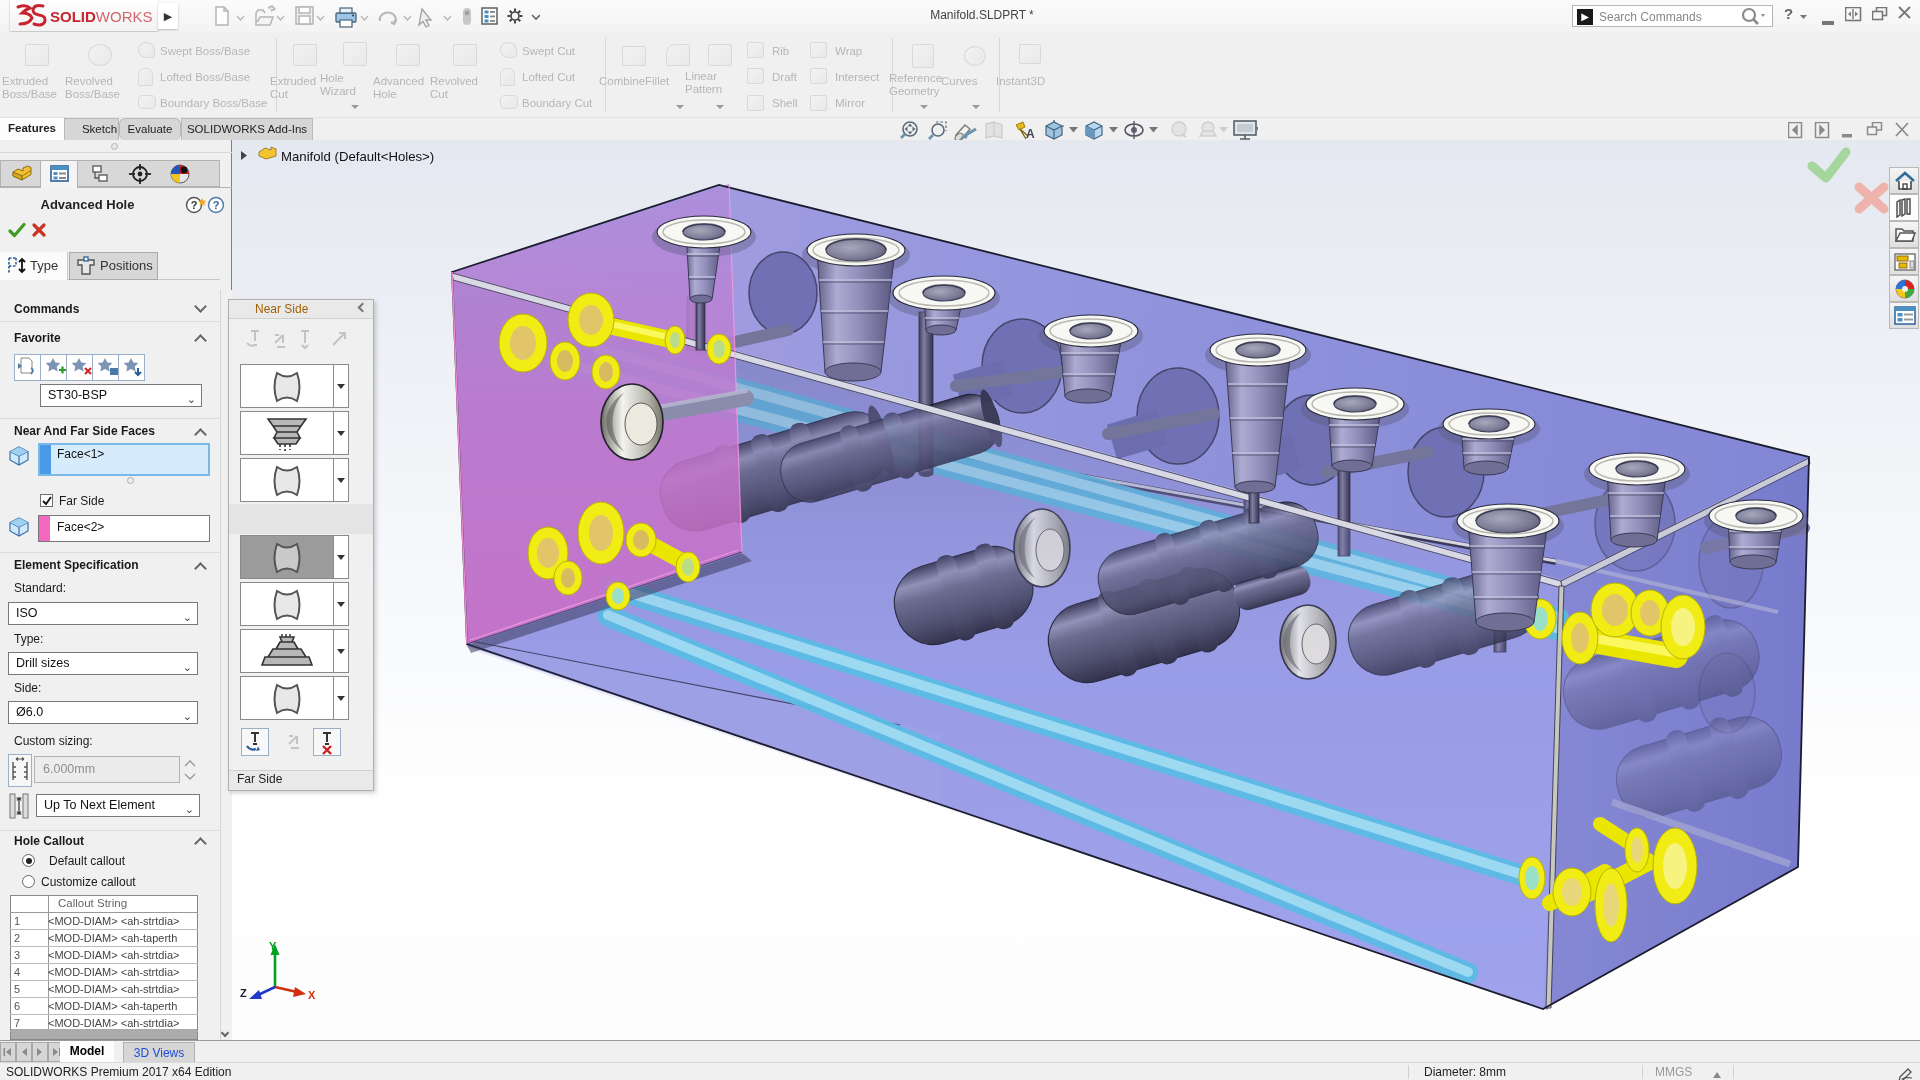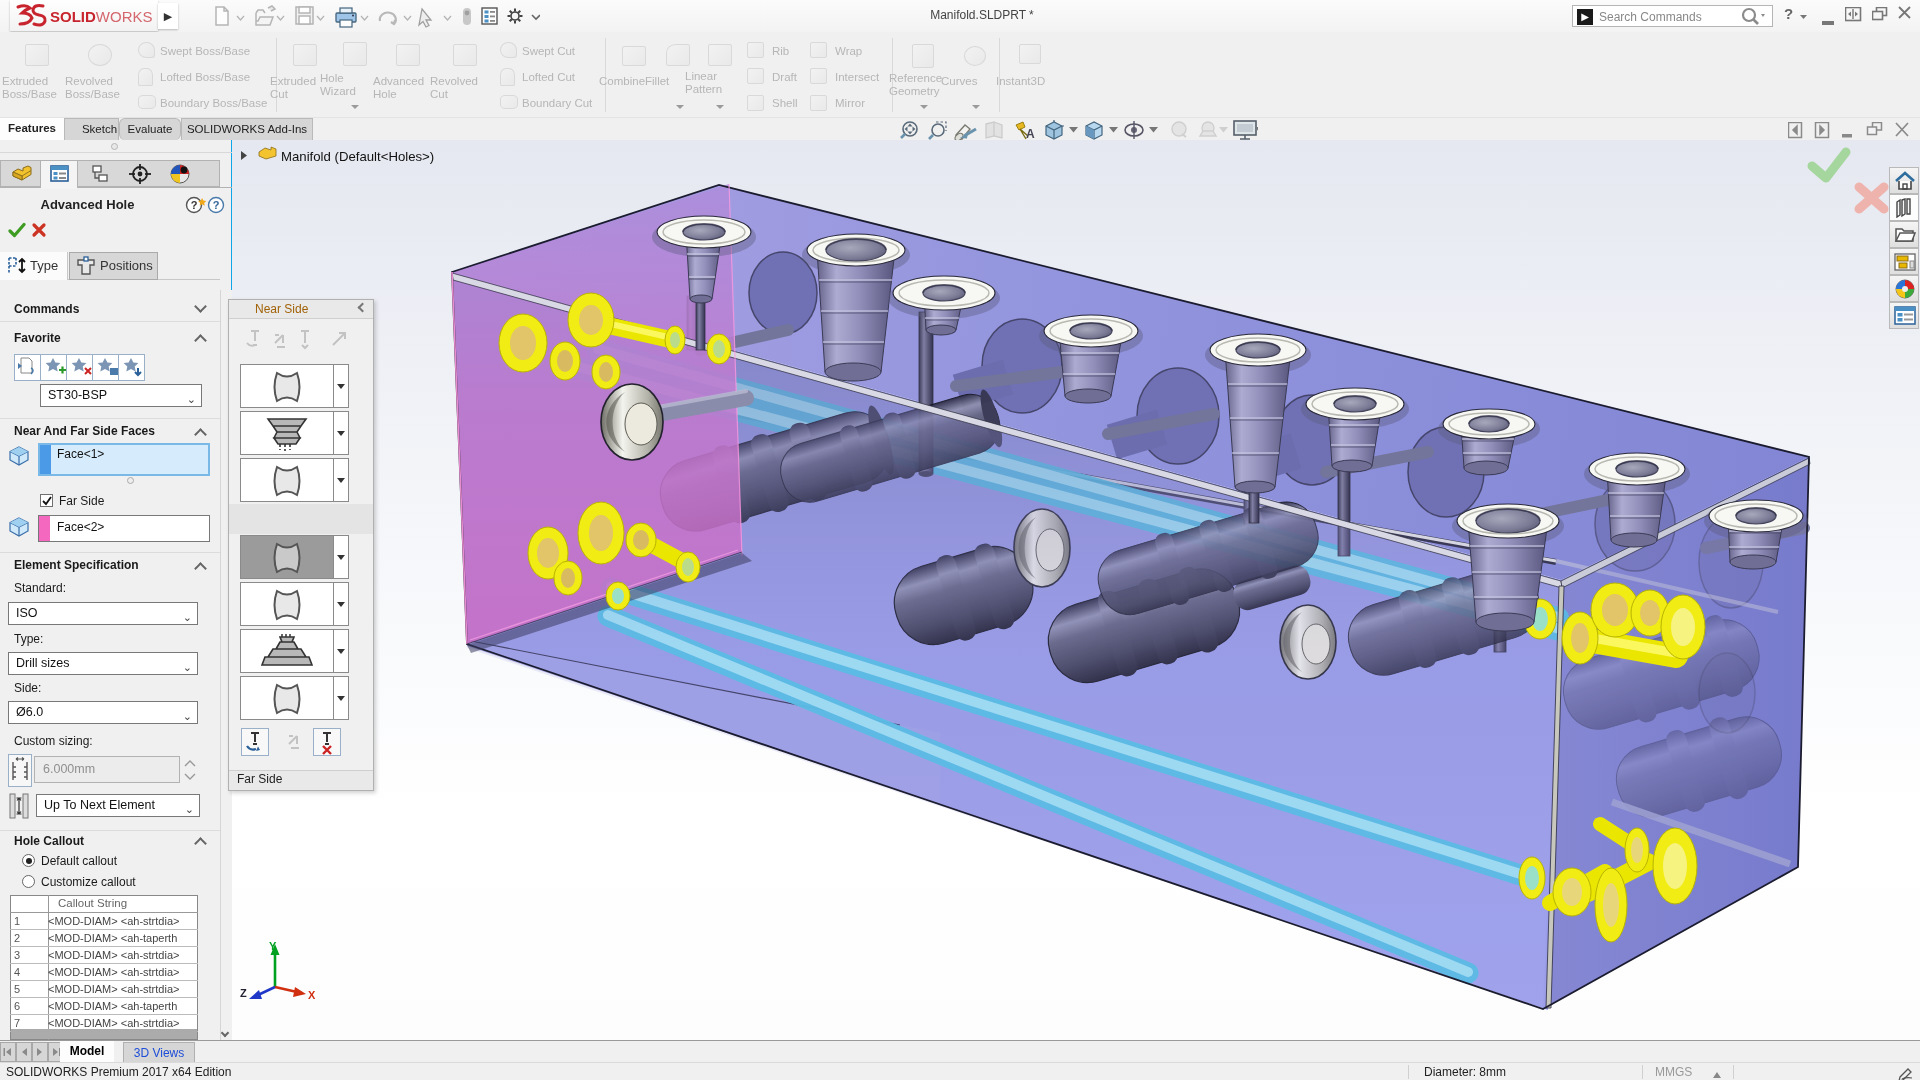--- a/index.html
+++ b/index.html
@@ -899,21 +899,21 @@
       <rect x="15" y="2" width="5" height="24" fill="#ddd" stroke="#777"></rect>
       <path d="M11 6 v16 m-2.5 -16 h5 m-5 16 h5 m-2.5 -16 l-2 2.5 m2 -2.5 l2 2.5 m-2 13.5 l-2 -2.5 m2 2.5 l2 -2.5" stroke="#333" stroke-width="1.2" fill="none"></path>
     </svg>
   <div class="sel" style="top:654px;left:36px;width:164px;">Up To Next Element<span class="sv">⌄</span></div>
   <div class="hr" style="top:690px;"></div>
 
   <div class="pmh" style="top:694px;">Hole Callout</div>
   <div class="chev chup" style="left:196px;top:699px;"></div>
   <div class="abs" style="left:22px;top:714px;width:13px;height:13px;border-radius:50%;background:#fff;border:1px solid #666;"></div>
   <div class="abs" style="left:26px;top:718px;width:6px;height:6px;border-radius:50%;background:#222;"></div>
-  <div class="pml" style="left:41px;top:714px;">Default callout</div>
+  <div class="pml" style="left:49px;top:714px;">Default callout</div>
   <div class="abs" style="left:22px;top:735px;width:13px;height:13px;border-radius:50%;background:#fff;border:1px solid #666;"></div>
   <div class="pml" style="left:41px;top:735px;">Customize callout</div>
 
   <div class="abs" style="left:10px;top:755px;width:188px;height:145px;background:#fff;border:1px solid #888;"></div>
   <div class="abs" style="left:10px;top:755px;width:188px;height:18px;border-bottom:1px solid #999;"></div>
   <div class="abs" style="left:48px;top:755px;width:1px;height:145px;background:#999;"></div>
   <div class="abs" style="left:58px;top:757px;font-size:11.5px;color:#666;">Callout String</div>
   <div class="abs" style="left:10px;top:773px;width:188px;font-size:11px;color:#555;line-height:16px;">
     <div style="border-bottom:1px solid #bbb;"><span style="display:inline-block;width:38px;padding-left:4px;">1</span><span style="color:#444;">&lt;MOD-DIAM&gt; &lt;ah-strtdia&gt;</span></div>
     <div style="border-bottom:1px solid #bbb;"><span style="display:inline-block;width:38px;padding-left:4px;">2</span><span style="color:#444;">&lt;MOD-DIAM&gt; &lt;ah-taperth</span></div>

